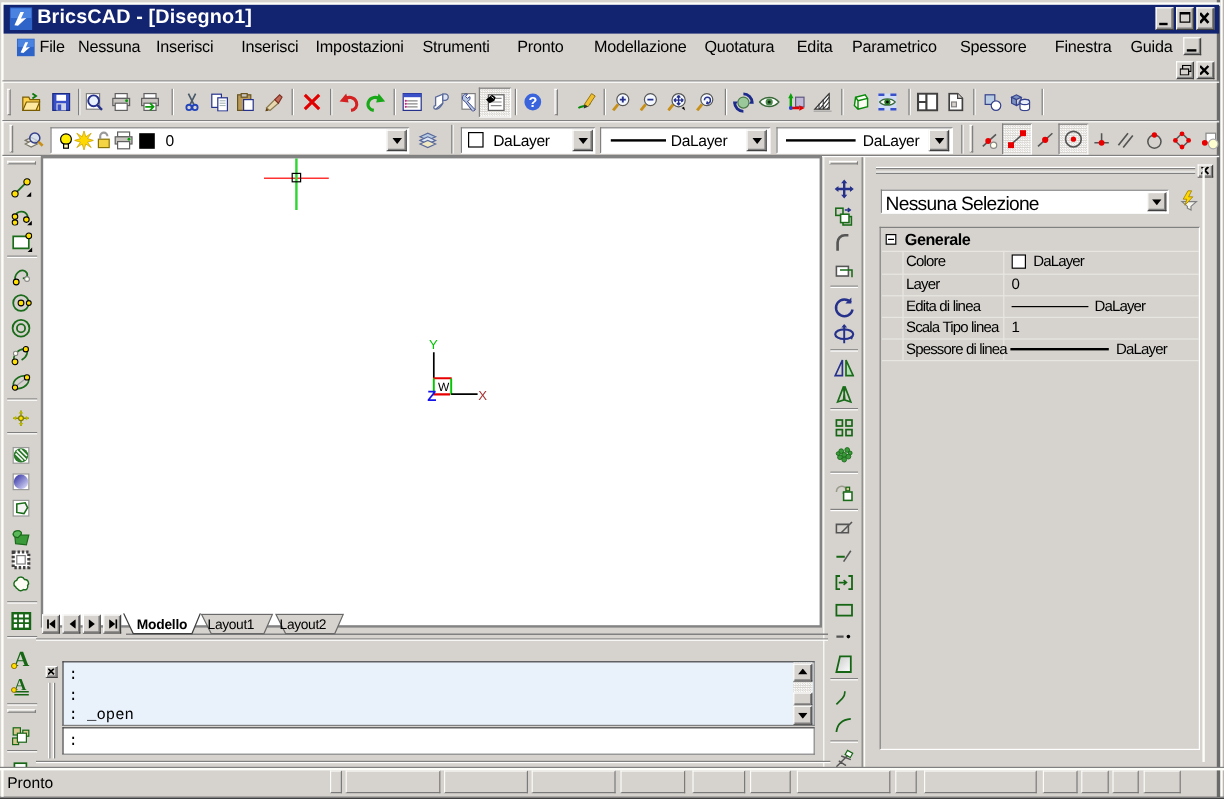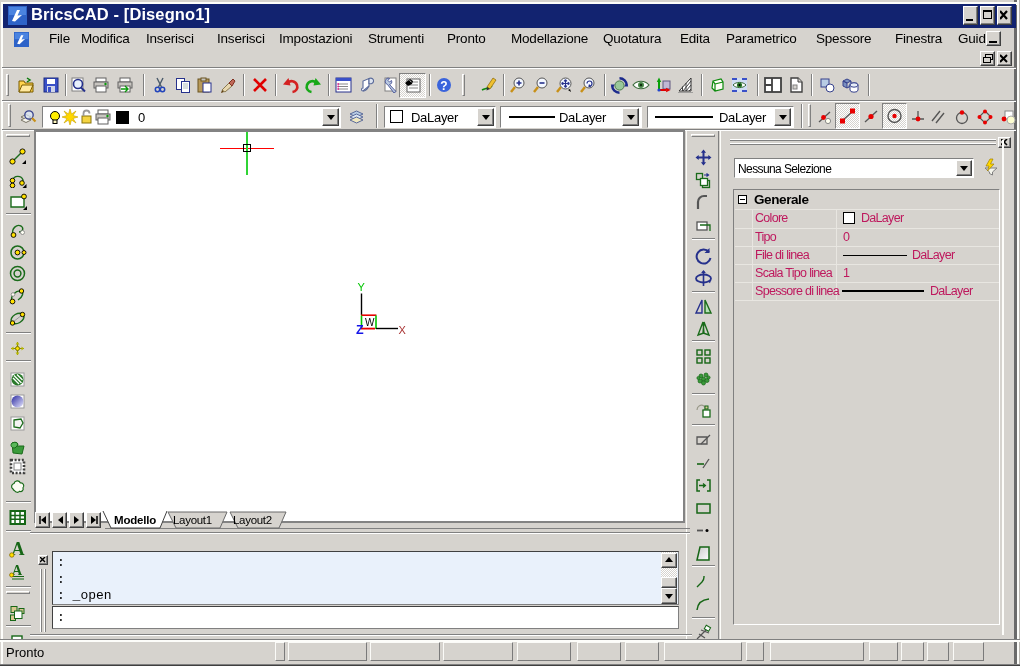--- a/index.html
+++ b/index.html
@@ -6,21 +6,21 @@
 .a{position:absolute}
 .ras{border:1px solid;border-color:#fff #404040 #404040 #fff;box-shadow:inset -1px -1px 0 #808080;background:#d6d3ce}
 .sun{border:1px solid;border-color:#808080 #fff #fff #808080;background:#fff}
 .gripv{border:1px solid;border-color:#fff #808080 #808080 #fff;width:3px}
 .griph{border:1px solid;border-color:#fff #808080 #808080 #fff;height:3px}
 .sepv{width:2px;border-left:1px solid #808080;border-right:1px solid #fff}
 .cell{border:1px solid;border-color:#fbfbf8 #7a7a7a #7a7a7a #fbfbf8}
 .seph{height:2px;border-top:1px solid #808080;border-bottom:1px solid #fff}
 svg{display:block;position:absolute}
 .mi{position:absolute;top:0;height:20px;line-height:20px;font-size:13.5px;color:#000;letter-spacing:-0.2px}
-.lbl{position:absolute;font-size:12.5px;letter-spacing:-0.7px;color:#be185d}
+.lbl{position:absolute;font-size:12.5px;letter-spacing:-0.7px;color:#000000}
 </style></head><body>
 
 <div class="a" style="left:0;top:0;width:1020px;height:2px;background:#d6d3ce"></div>
 <div class="a" style="left:2;top:26px"></div>
 <div class="a" style="left:1014px;top:0;width:3px;height:666px;background:#6a6a6a"></div>
 <div class="a" style="left:1017px;top:0;width:2px;height:666px;background:#fdfdfa"></div>
 <div class="a" style="left:1019px;top:0;width:1px;height:666px;background:#b8b5b0"></div>
 <div class="a" style="left:0;bottom:0;width:1020px;height:2px;background:#404040;border-top:1px solid #808080"></div>
 <div class="a" style="left:1px;top:2px;width:2px;height:662px;background:#fdfdfa"></div>
 
@@ -40,23 +40,23 @@
 <div class="a ras" style="left:997px;top:6px;width:15px;height:19px"></div>
 <svg class="a" style="left:1000px;top:10px" width="9" height="10" viewBox="0 0 9 10">
     <path d="M0 1 L7 9 M7 1 L0 9" stroke="#000" stroke-width="2.2"></path>
   </svg>
 
 <svg class="a" style="left:14px;top:32px" width="15" height="15" viewBox="0 0 19 19">
  <rect x="0" y="0" width="19" height="19" fill="#2e63c8"></rect>
  <rect x="1" y="1" width="17" height="8" fill="#4a83e0"></rect>
  <path d="M4 15 L9 4 L12 4 L9.5 9.5 L14 9 L7 15.5 Z" fill="#fff"></path>
 </svg>
-<div class="a" style="left:16px;top:29px;width:849px;height:20px">
+<div class="a" style="left:0;top:29px;width:849px;height:20px">
  <span class="mi" style="left:33px">File</span>
- <span class="mi" style="left:65px">Modifica</span>
+ <span class="mi" style="left:65px">Nessuna</span>
  <span class="mi" style="left:130px">Inserisci</span>
  <span class="mi" style="left:201px">Inserisci</span>
  <span class="mi" style="left:263px">Impostazioni</span>
  <span class="mi" style="left:352px">Strumenti</span>
  <span class="mi" style="left:431px">Pronto</span>
  <span class="mi" style="left:495px">Modellazione</span>
  <span class="mi" style="left:587px">Quotatura</span>
  <span class="mi" style="left:664px">Edita</span>
  <span class="mi" style="left:710px">Parametrico</span>
  <span class="mi" style="left:800px">Spessore</span>
@@ -695,21 +695,21 @@
 
 <div id="props" class="a" style="left:720px;top:131px;width:296px;height:512px">
  <div class="a" style="left:10px;top:8px;width:266px;height:2px;border-top:1px solid #fff;border-bottom:1px solid #808080"></div>
  <div class="a" style="left:10px;top:12px;width:266px;height:2px;border-top:1px solid #fff;border-bottom:1px solid #808080"></div>
  <div class="a ras" style="left:278px;top:6px;width:13px;height:11px"></div>
  <svg style="left:281px;top:8px" width="7" height="7" viewBox="0 0 7 7">
       <path d="M0 0 L6 6 M6 0 L0 6" stroke="#000" stroke-width="1.6"></path>
     </svg>
 
  <div class="a sun" style="left:14px;top:27px;width:240px;height:20px"></div>
- <div class="a" style="left:18px;top:31px;font-size:12px;letter-spacing:-0.6px">Nessuna Selezione</div>
+ <div class="a" style="left:18px;top:31px;font-size:16px;letter-spacing:-0.6px">Nessuna Selezione</div>
  <div class="a ras" style="left:236px;top:29px;width:16px;height:16px"></div>
  <svg style="left:240px;top:35px" width="8" height="5" viewBox="0 0 8 5">
       <path d="M0 0 H8 L4 5 Z" fill="#000"></path>
     </svg>
 
  <svg style="left:262px;top:27px" width="18" height="18" viewBox="0 0 18 18">
   <path d="M3 10 H15 L10.5 14 V17 L7.5 15.5 V14 Z" fill="#f4f4ec" stroke="#808080"></path>
   <path d="M8 1 L4 8 H7 L5.5 13 L12 6 H8.5 L11 1 Z" fill="#ffd800" stroke="#a08000" stroke-width="0.7"></path>
  </svg>
 
@@ -719,22 +719,22 @@
   <div class="a" style="left:20px;top:2px;font-size:13.5px;font-weight:bold;letter-spacing:-0.4px">Generale</div>
   <div class="a" style="left:1px;top:19px;width:264px;height:1px;background:#e8e6e1"></div>
   <div class="a" style="left:1px;top:37.5px;width:264px;height:1px;background:#e8e6e1"></div>
   <div class="a" style="left:1px;top:55.7px;width:264px;height:1px;background:#e8e6e1"></div>
   <div class="a" style="left:1px;top:73.6px;width:264px;height:1px;background:#e8e6e1"></div>
   <div class="a" style="left:1px;top:91.8px;width:264px;height:1px;background:#e8e6e1"></div>
   <div class="a" style="left:1px;top:109.7px;width:264px;height:1px;background:#e8e6e1"></div>
   <div class="a" style="left:18px;top:19px;width:1px;height:91px;background:#e8e6e1"></div>
   <div class="a" style="left:102px;top:19px;width:1px;height:91px;background:#e8e6e1"></div>
   <div class="lbl" style="left:21px;top:21px">Colore</div>
-  <div class="lbl" style="left:21px;top:40px">Tipo</div>
-  <div class="lbl" style="left:21px;top:58px">File di linea</div>
+  <div class="lbl" style="left:21px;top:40px">Layer</div>
+  <div class="lbl" style="left:21px;top:58px">Edita di linea</div>
   <div class="lbl" style="left:21px;top:76px">Scala Tipo linea</div>
   <div class="lbl" style="left:21px;top:94px">Spessore di linea</div>
   <div class="a" style="left:109px;top:22px;width:12px;height:12px;background:#fff;border:1px solid #000"></div>
   <div class="lbl" style="left:127px;top:21px">DaLayer</div>
   <div class="lbl" style="left:109px;top:40px">0</div>
   <div class="a" style="left:109px;top:64.5px;width:64px;height:1.5px;background:#000"></div>
   <div class="lbl" style="left:178px;top:58px">DaLayer</div>
   <div class="lbl" style="left:109px;top:76px">1</div>
   <div class="a" style="left:108px;top:100.3px;width:82px;height:2px;background:#000"></div>
   <div class="lbl" style="left:196px;top:94px">DaLayer</div>

